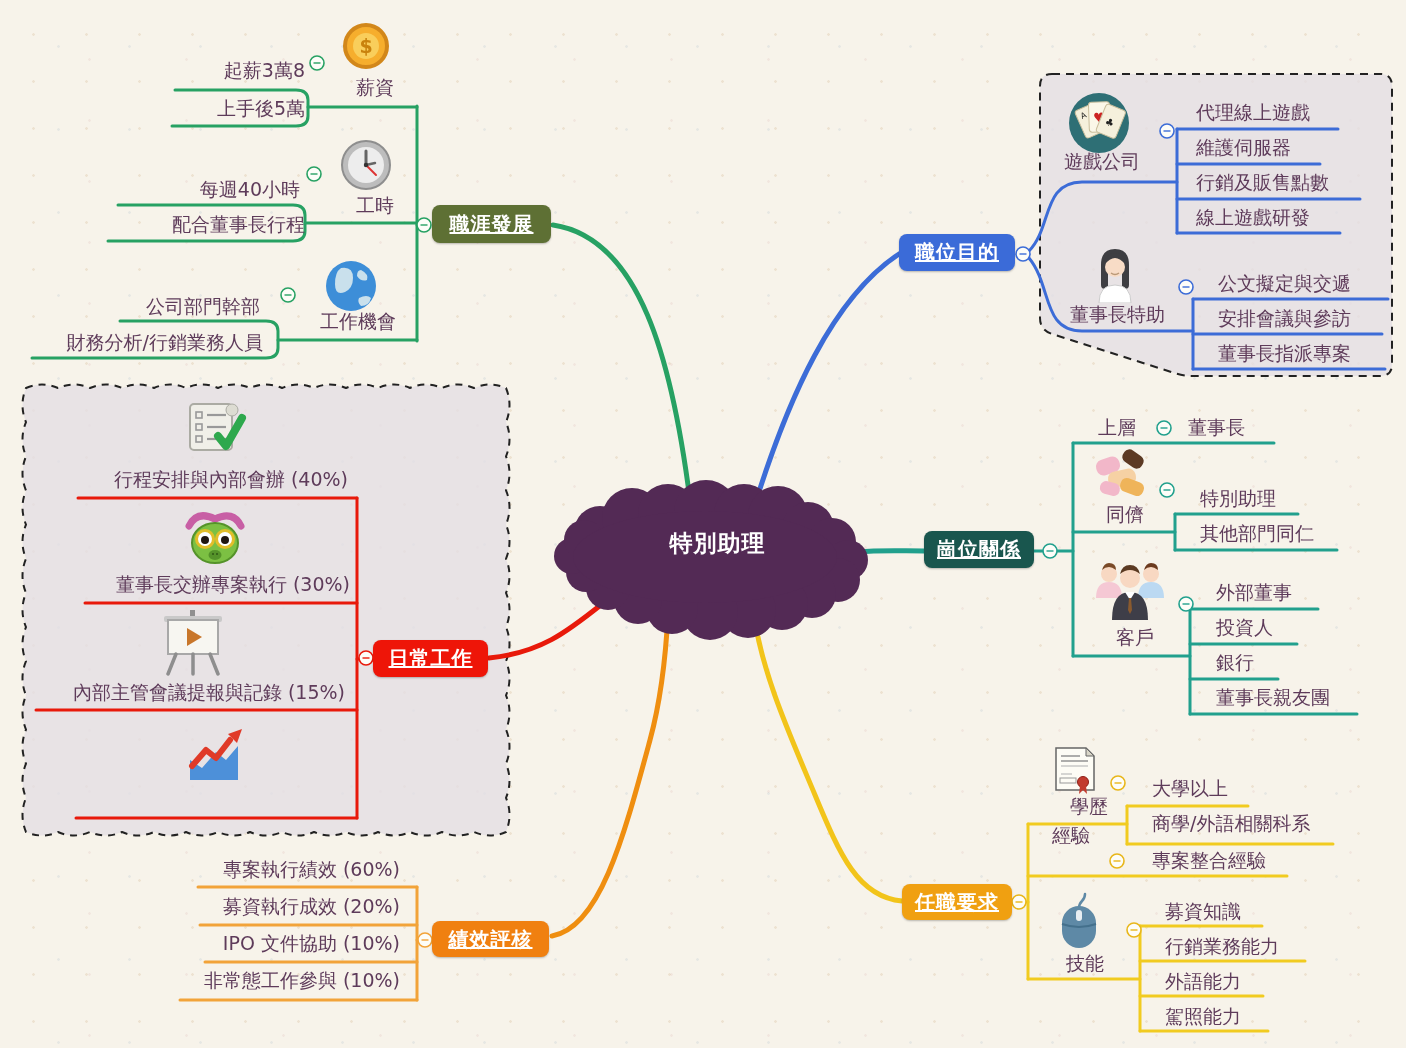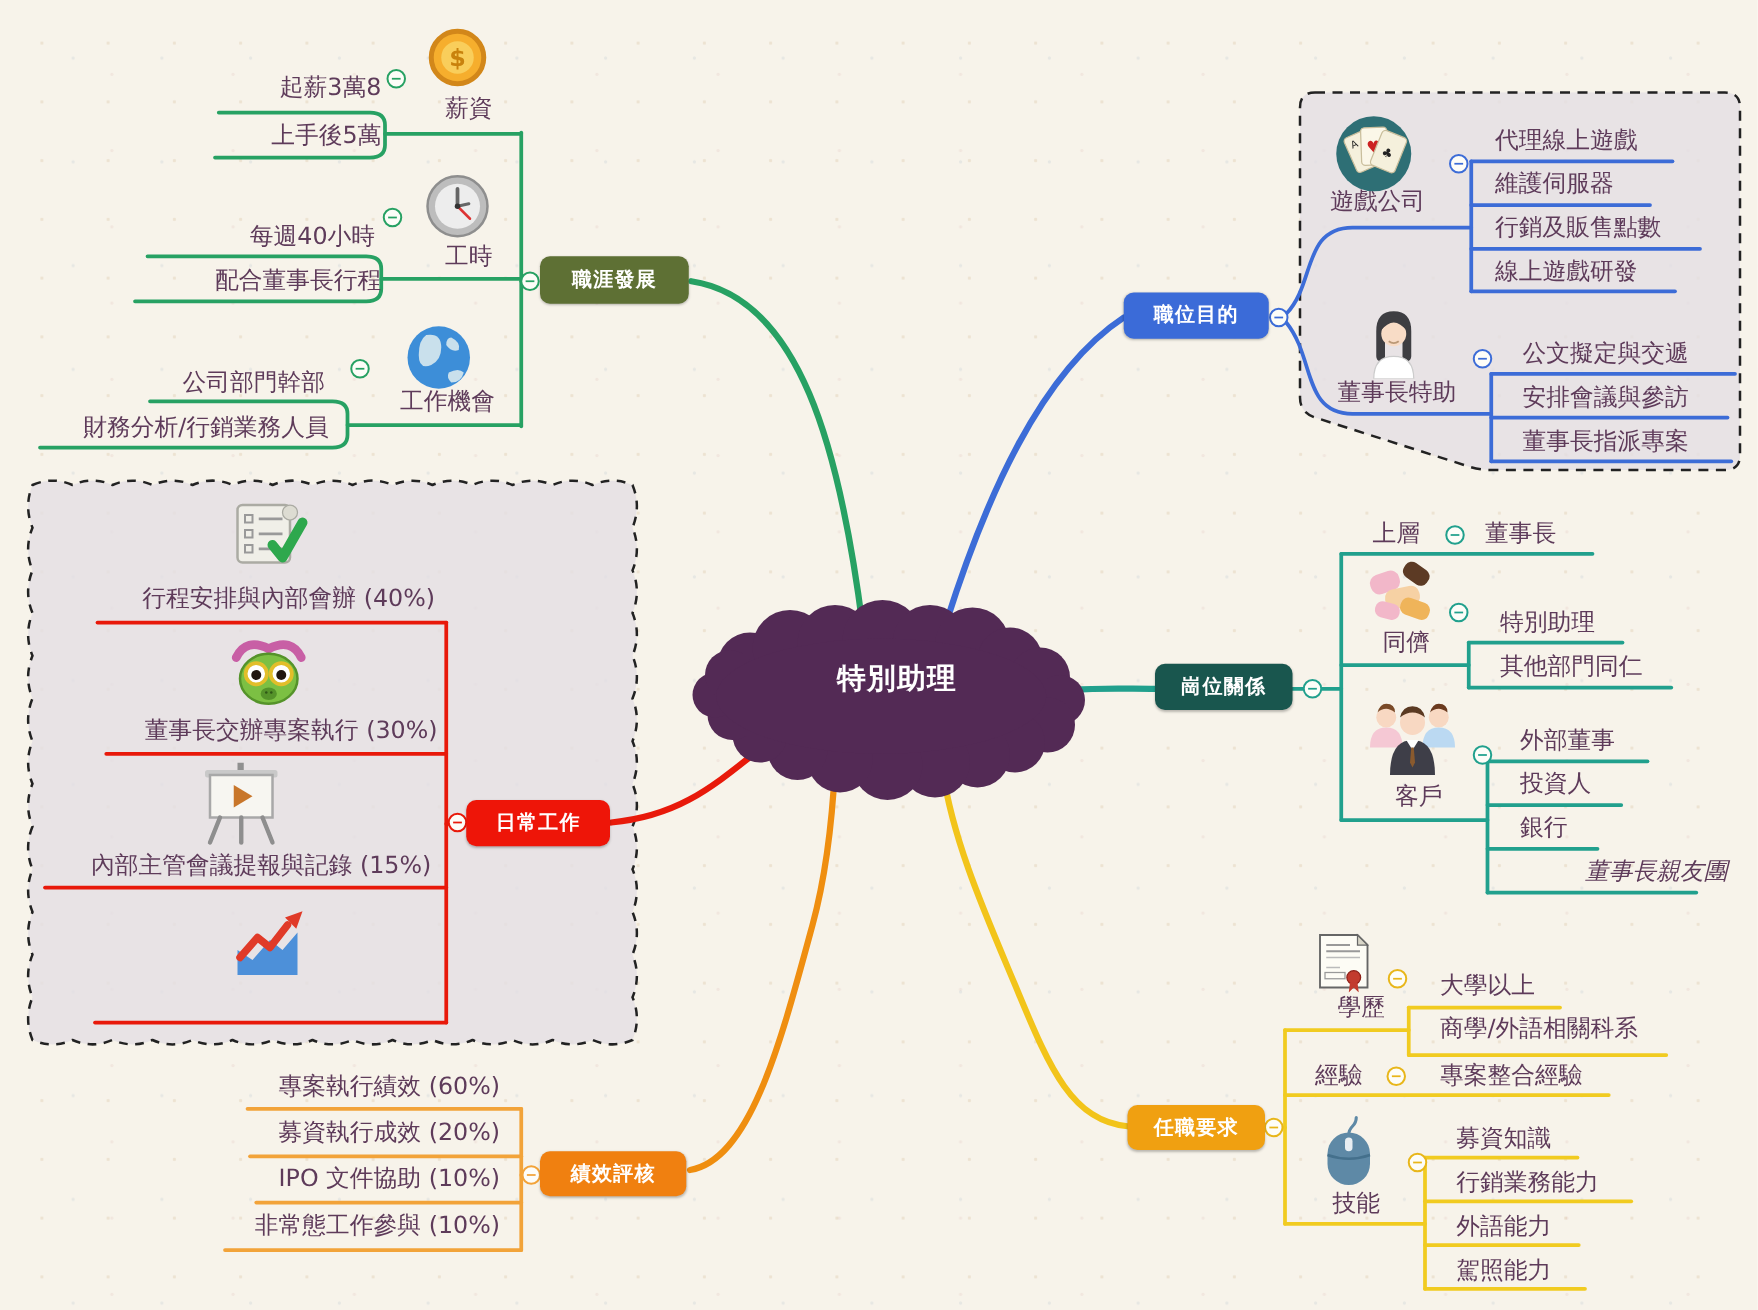--- a/index.html
+++ b/index.html
@@ -15,23 +15,24 @@
     background-position: 7px 11px, 23px 5px, 41px 29px;
   }
   #links{position:absolute;left:0;top:0;z-index:1;}
   .t{
     position:absolute; z-index:2; font-size:19px; line-height:22px;
     color:#5e3b5a; font-weight:500; white-space:nowrap;
   }
   .center{text-align:right;} .right{text-align:right;}
   .lbl{
     position:absolute; z-index:2; border-radius:8px; color:#fff;
-    font-weight:bold; font-size:16px; letter-spacing:1px;
+    font-weight:bold; font-size:20px; letter-spacing:1px;
     display:flex; align-items:center; justify-content:center;
     box-shadow:0 1px 2px rgba(0,0,0,.25);
+    text-decoration:underline;
   }
   .icon{position:absolute; z-index:2; line-height:0;}
   .cloud-title{
     position:absolute; z-index:2; color:#fff; font-weight:bold;
     font-size:23px; line-height:31px; text-align:center; letter-spacing:1px;
   }
 </style>
 </head>
 <body>
 
@@ -192,35 +193,35 @@
 
   <div class="t" style="left:1098px;top:416px;">上層</div>
   <div class="t" style="left:1188px;top:416px;">董事長</div>
   <div class="t center" style="left:1100px;top:503px;width:44px;">同儕</div>
   <div class="t" style="left:1200px;top:487px;">特別助理</div>
   <div class="t" style="left:1200px;top:522px;">其他部門同仁</div>
   <div class="t center" style="left:1110px;top:626px;width:44px;">客戶</div>
   <div class="t" style="left:1216px;top:581px;">外部董事</div>
   <div class="t" style="left:1216px;top:616px;">投資人</div>
   <div class="t" style="left:1216px;top:651px;">銀行</div>
-  <div class="t" style="left:1268px;top:686px;font-style:italic;">董事長親友團</div>
+  <div class="t" style="left:1216px;top:686px;">董事長親友團</div>
 
   <div class="t center" style="left:80px;top:468px;width:268px;">行程安排與內部會辦 (40%)</div>
   <div class="t center" style="left:82px;top:573px;width:268px;">董事長交辦專案執行 (30%)</div>
   <div class="t center" style="left:45px;top:681px;width:300px;">內部主管會議提報與記錄 (15%)</div>
 
   <div class="t right" style="left:200px;top:858px;width:200px;">專案執行績效 (60%)</div>
   <div class="t right" style="left:200px;top:895px;width:200px;">募資執行成效 (20%)</div>
   <div class="t right" style="left:200px;top:932px;width:200px;">IPO 文件協助 (10%)</div>
   <div class="t right" style="left:183px;top:969px;width:217px;">非常態工作參與 (10%)</div>
 
   <div class="t center" style="left:1052px;top:795px;width:56px;">學歷</div>
   <div class="t" style="left:1152px;top:777px;">大學以上</div>
   <div class="t" style="left:1152px;top:812px;">商學/外語相關科系</div>
-  <div class="t" style="left:1052px;top:849px;">經驗</div>
+  <div class="t" style="left:1052px;top:824px;">經驗</div>
   <div class="t" style="left:1152px;top:849px;">專案整合經驗</div>
   <div class="t center" style="left:1056px;top:952px;width:48px;">技能</div>
   <div class="t" style="left:1165px;top:900px;">募資知識</div>
   <div class="t" style="left:1165px;top:935px;">行銷業務能力</div>
   <div class="t" style="left:1165px;top:970px;">外語能力</div>
   <div class="t" style="left:1165px;top:1005px;">駕照能力</div>
 
   <div class="icon" style="left:342px;top:22px;">
     <svg width="48" height="48" viewBox="0 0 48 48">
         <circle cx="24" cy="24" r="21" fill="#F6AE2D" stroke="#D2871A" stroke-width="4"></circle>

